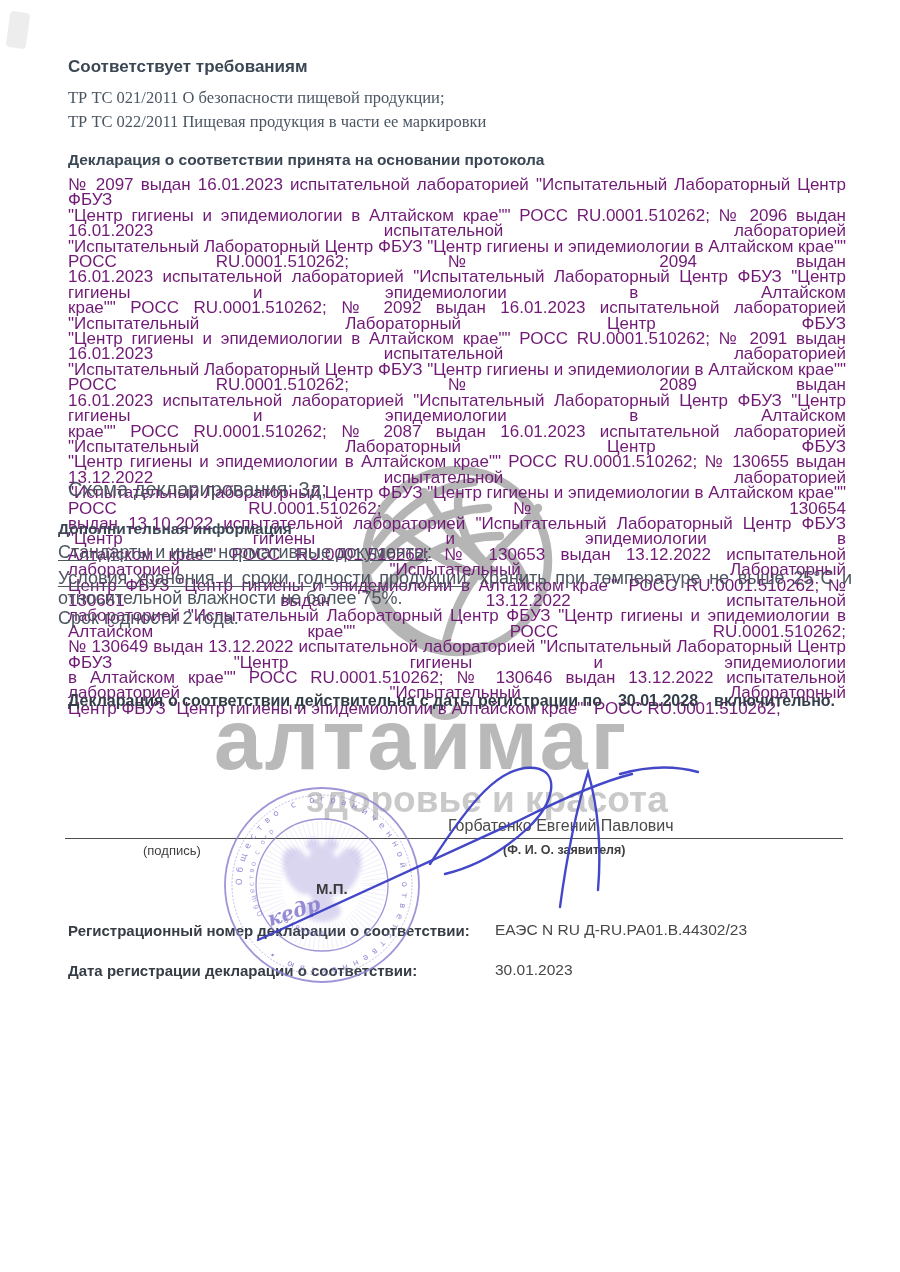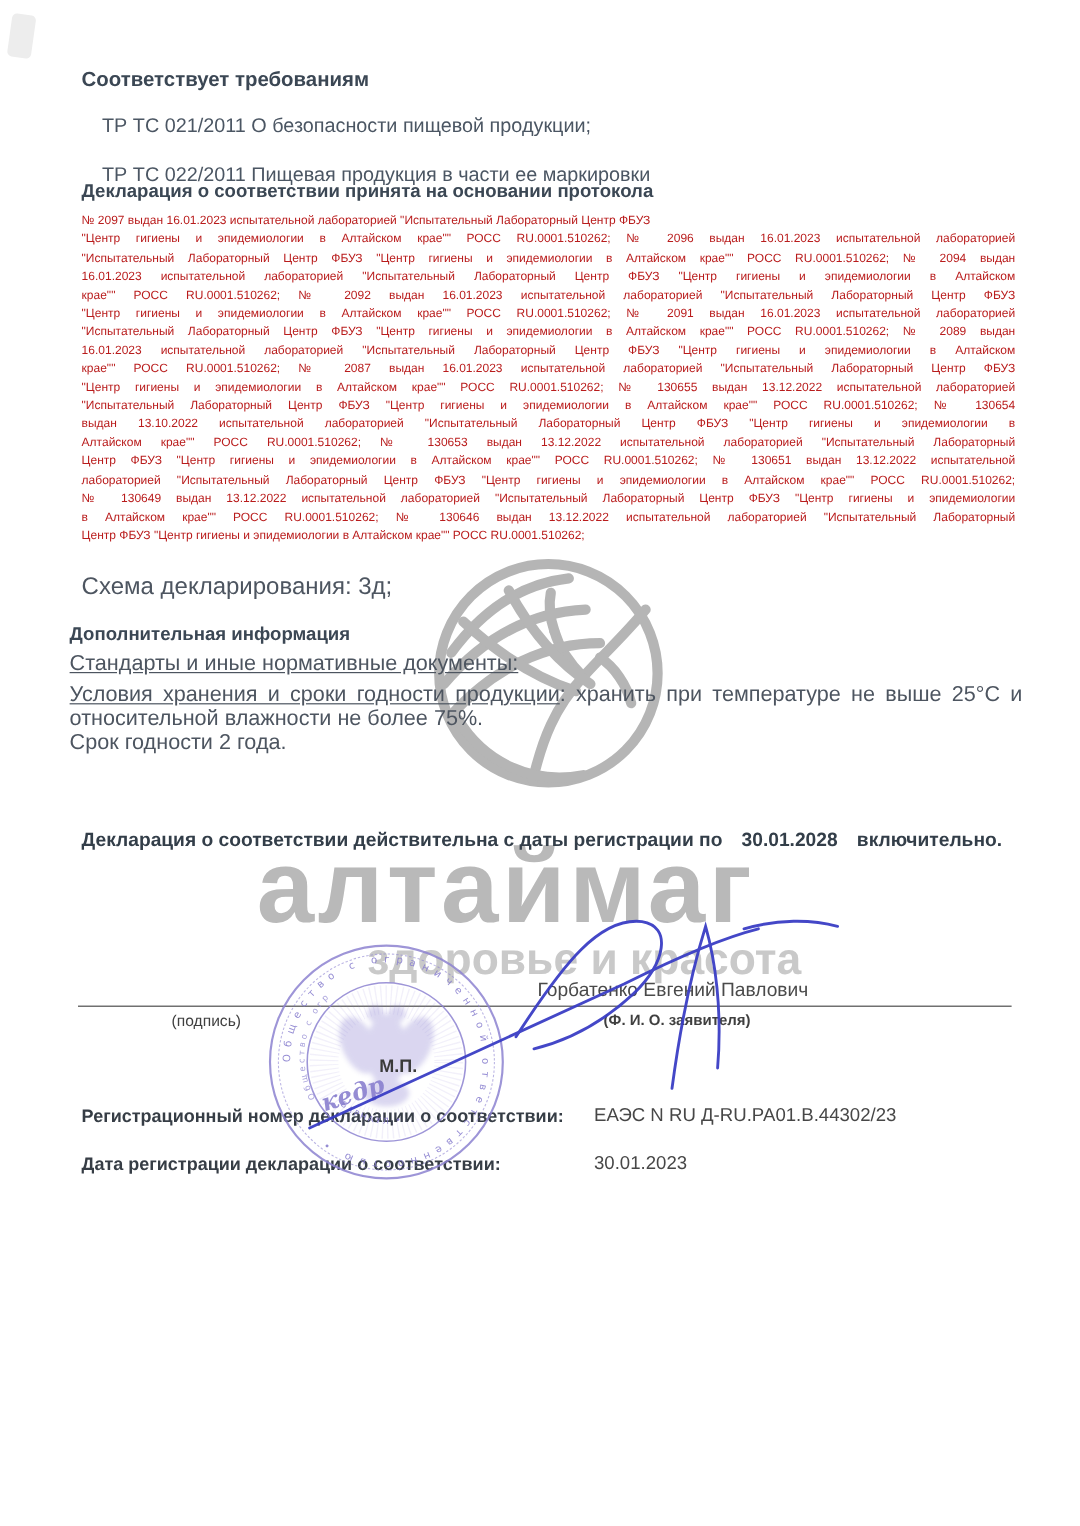--- a/index.html
+++ b/index.html
@@ -4,26 +4,26 @@
 <style>
   html,body{margin:0;padding:0;background:#ffffff;}
   .page{position:relative;width:900px;height:1272px;background:#ffffff;overflow:hidden;
         font-family:"Liberation Sans","DejaVu Sans",sans-serif;color:#4a4a4a;}
   .abs{position:absolute;}
   
   .artifact{left:8px;top:12px;width:20px;height:36px;background:#ededed;border-radius:4px;transform:rotate(8deg);}
   
   .compliance{left:68px;top:57px;width:778px;z-index:2;}
   .h-big{font-size:17px;font-weight:bold;color:#3b4754;margin:0 0 9px 0;}
-  .req-line{font-size:16.5px;color:#4b5663;line-height:23.5px;margin:17px;}
+  .req-line{font-size:16.5px;color:#4b5663;line-height:23.5px;margin:0;font-family:Liberation Serif, serif;}
   
   .protocol{left:68px;top:151px;width:778px;z-index:2;}
   .h-mid{font-size:15.5px;font-weight:bold;color:#3b4754;margin:0 0 8px 0;}
   .protocol-lines{margin-top:6px;}
-  .protocol-line{font-size:10px;line-height:15.4px;color:#b91c1c;
+  .protocol-line{font-size:17px;line-height:15.4px;color:#701a75;
                  text-align:justify;text-align-last:justify;white-space:normal;}
   .protocol-line.no-stretch{text-align-last:left;}
   
   .scheme{left:68px;top:478px;width:778px;font-size:20px;color:#4d5560;z-index:2;}
   
   .additional{left:58px;top:520px;width:794px;z-index:2;}
   .addl-p{font-size:18px;line-height:20px;color:#4d5560;margin:0;}
   .addl-title{font-size:15.5px;font-weight:bold;color:#3b4754;margin:0 0 4px 0;}
   .u{text-decoration:underline;text-underline-offset:2px;}
   .just{text-align:justify;}

